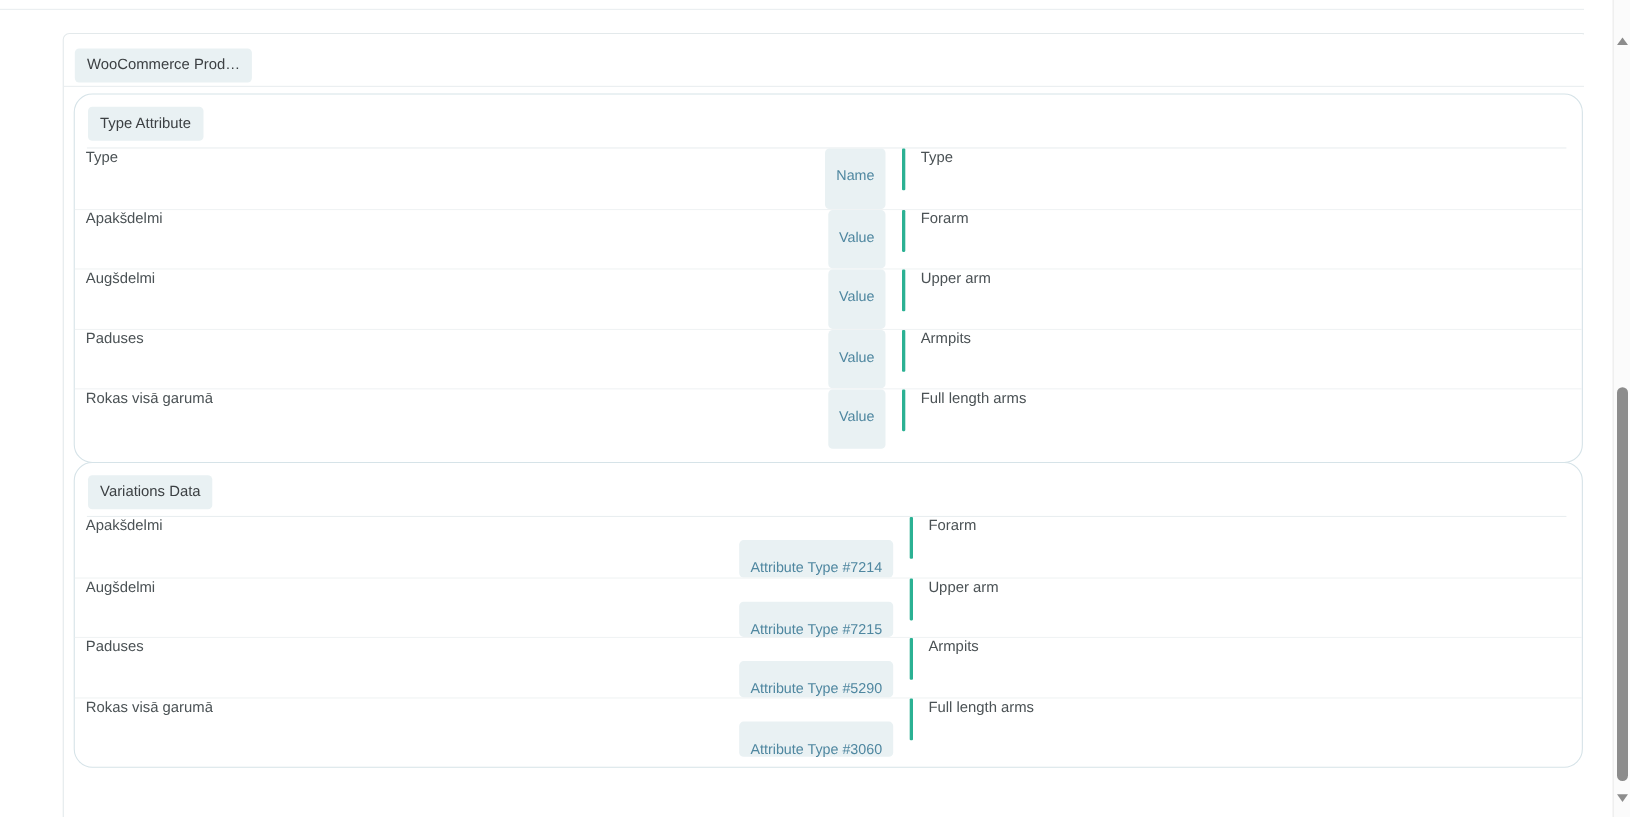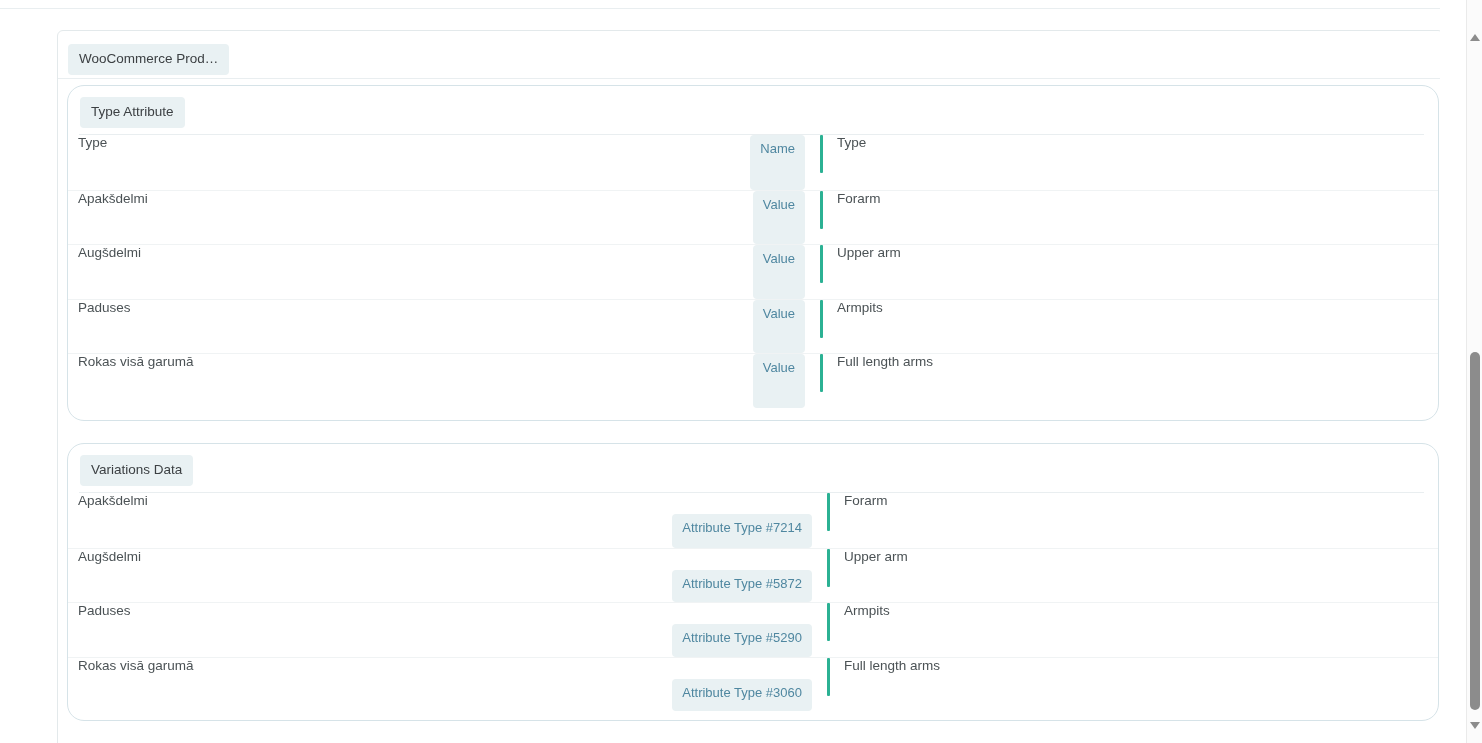--- a/index.html
+++ b/index.html
@@ -95,21 +95,21 @@
     box-sizing: border-box;
   }
   .inner-card.type-attribute {
     left: 9px;
     top: 54px;
     width: 1372px;
     height: 336px;
   }
   .inner-card.variations-data {
     left: 9px;
-    top: 412px;
+    top: 389px;
     width: 1372px;
     height: 278px;
   }
 
   .inner-card > .chip {
     position: absolute;
     left: 12px;
     top: 11px;
   }
 
@@ -157,21 +157,21 @@
     width: 152px;
     margin-top: 21px;
   }
 
   .badge {
     display: inline-block;
     background: #e9f1f3;
     color: #4f87a0;
     font-size: 13px;
     line-height: 1;
-    padding: 7px 10px 8px 10px;
+    padding: 18px 10px 8px 10px;
     border-radius: 4px;
     white-space: nowrap;
   }
 
   .accent-bar {
     flex: 0 0 auto;
     width: 3px;
     height: 38px;
     background: #2bb193;
     margin-left: 9px;
@@ -304,21 +304,21 @@
             <div class="row-badge-cell">
               <span class="badge">Attribute Type #7214</span>
             </div>
             <div class="accent-bar"></div>
             <div class="row-value">Forarm</div>
           </div>
 
           <div class="row">
             <div class="row-label">Augšdelmi</div>
             <div class="row-badge-cell">
-              <span class="badge">Attribute Type #5872</span>
+              <span class="badge">Attribute Type #7215</span>
             </div>
             <div class="accent-bar"></div>
             <div class="row-value">Upper arm</div>
           </div>
 
           <div class="row">
             <div class="row-label">Paduses</div>
             <div class="row-badge-cell">
               <span class="badge">Attribute Type #5290</span>
             </div>

